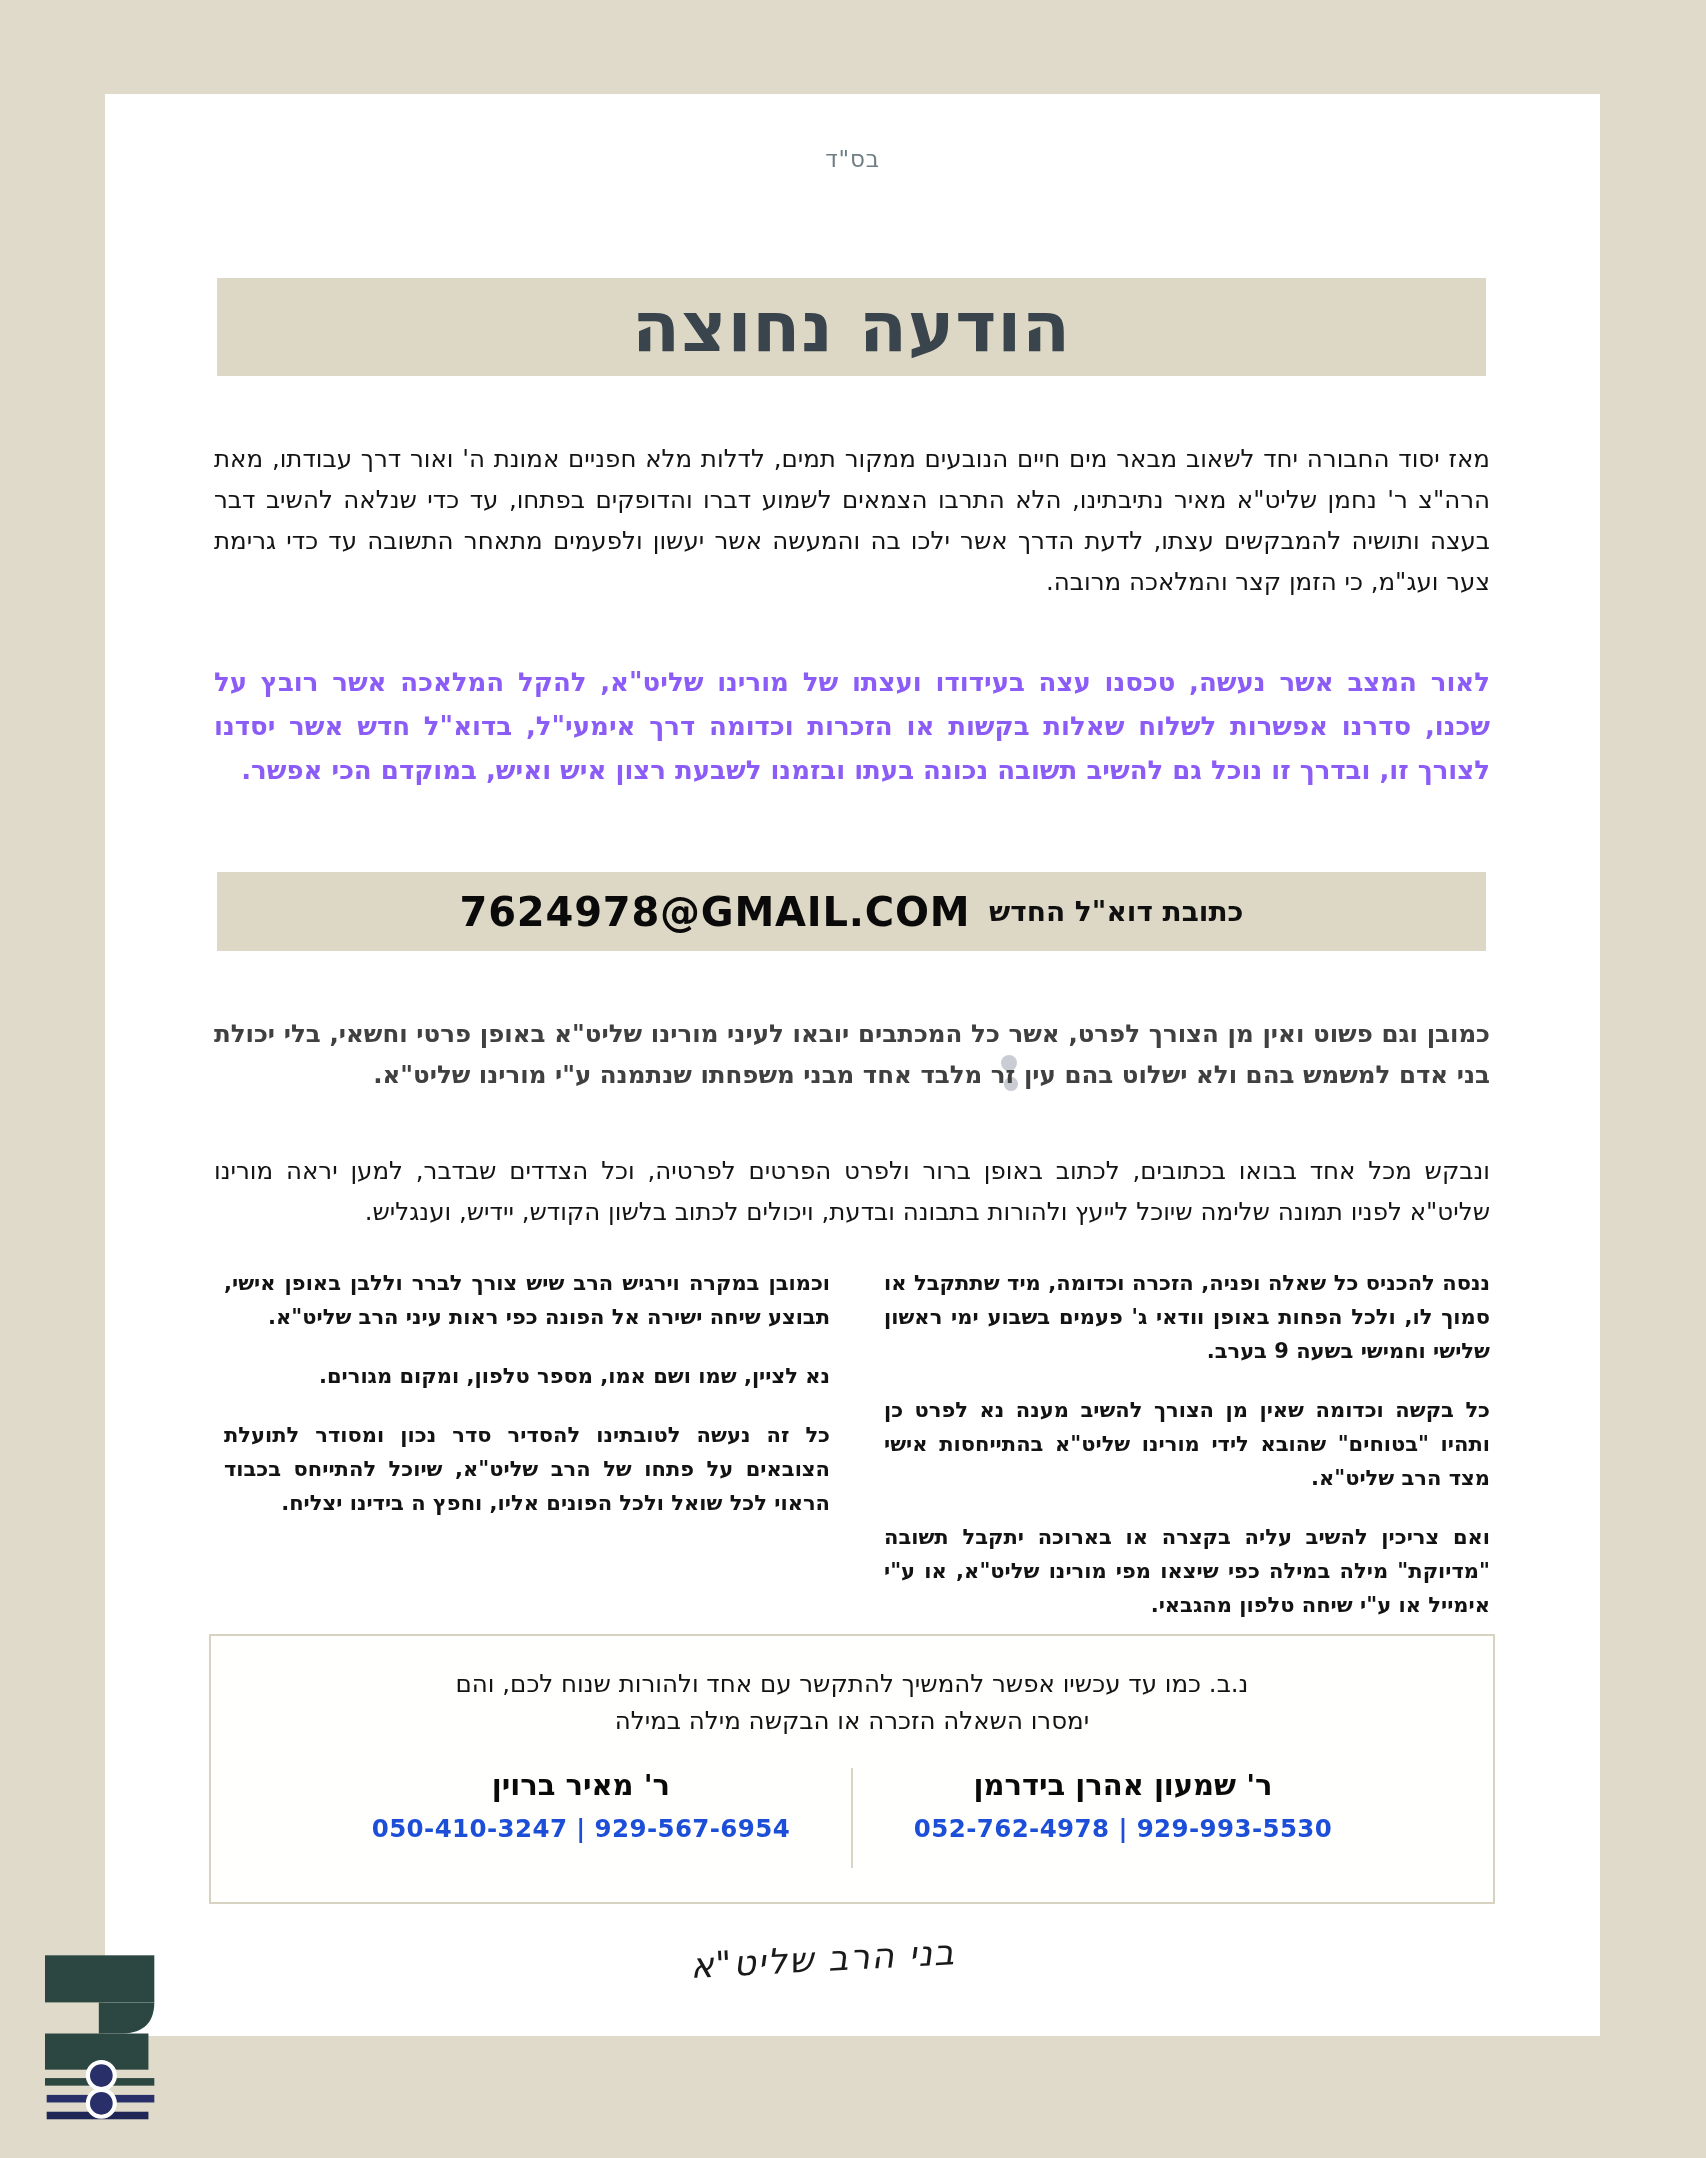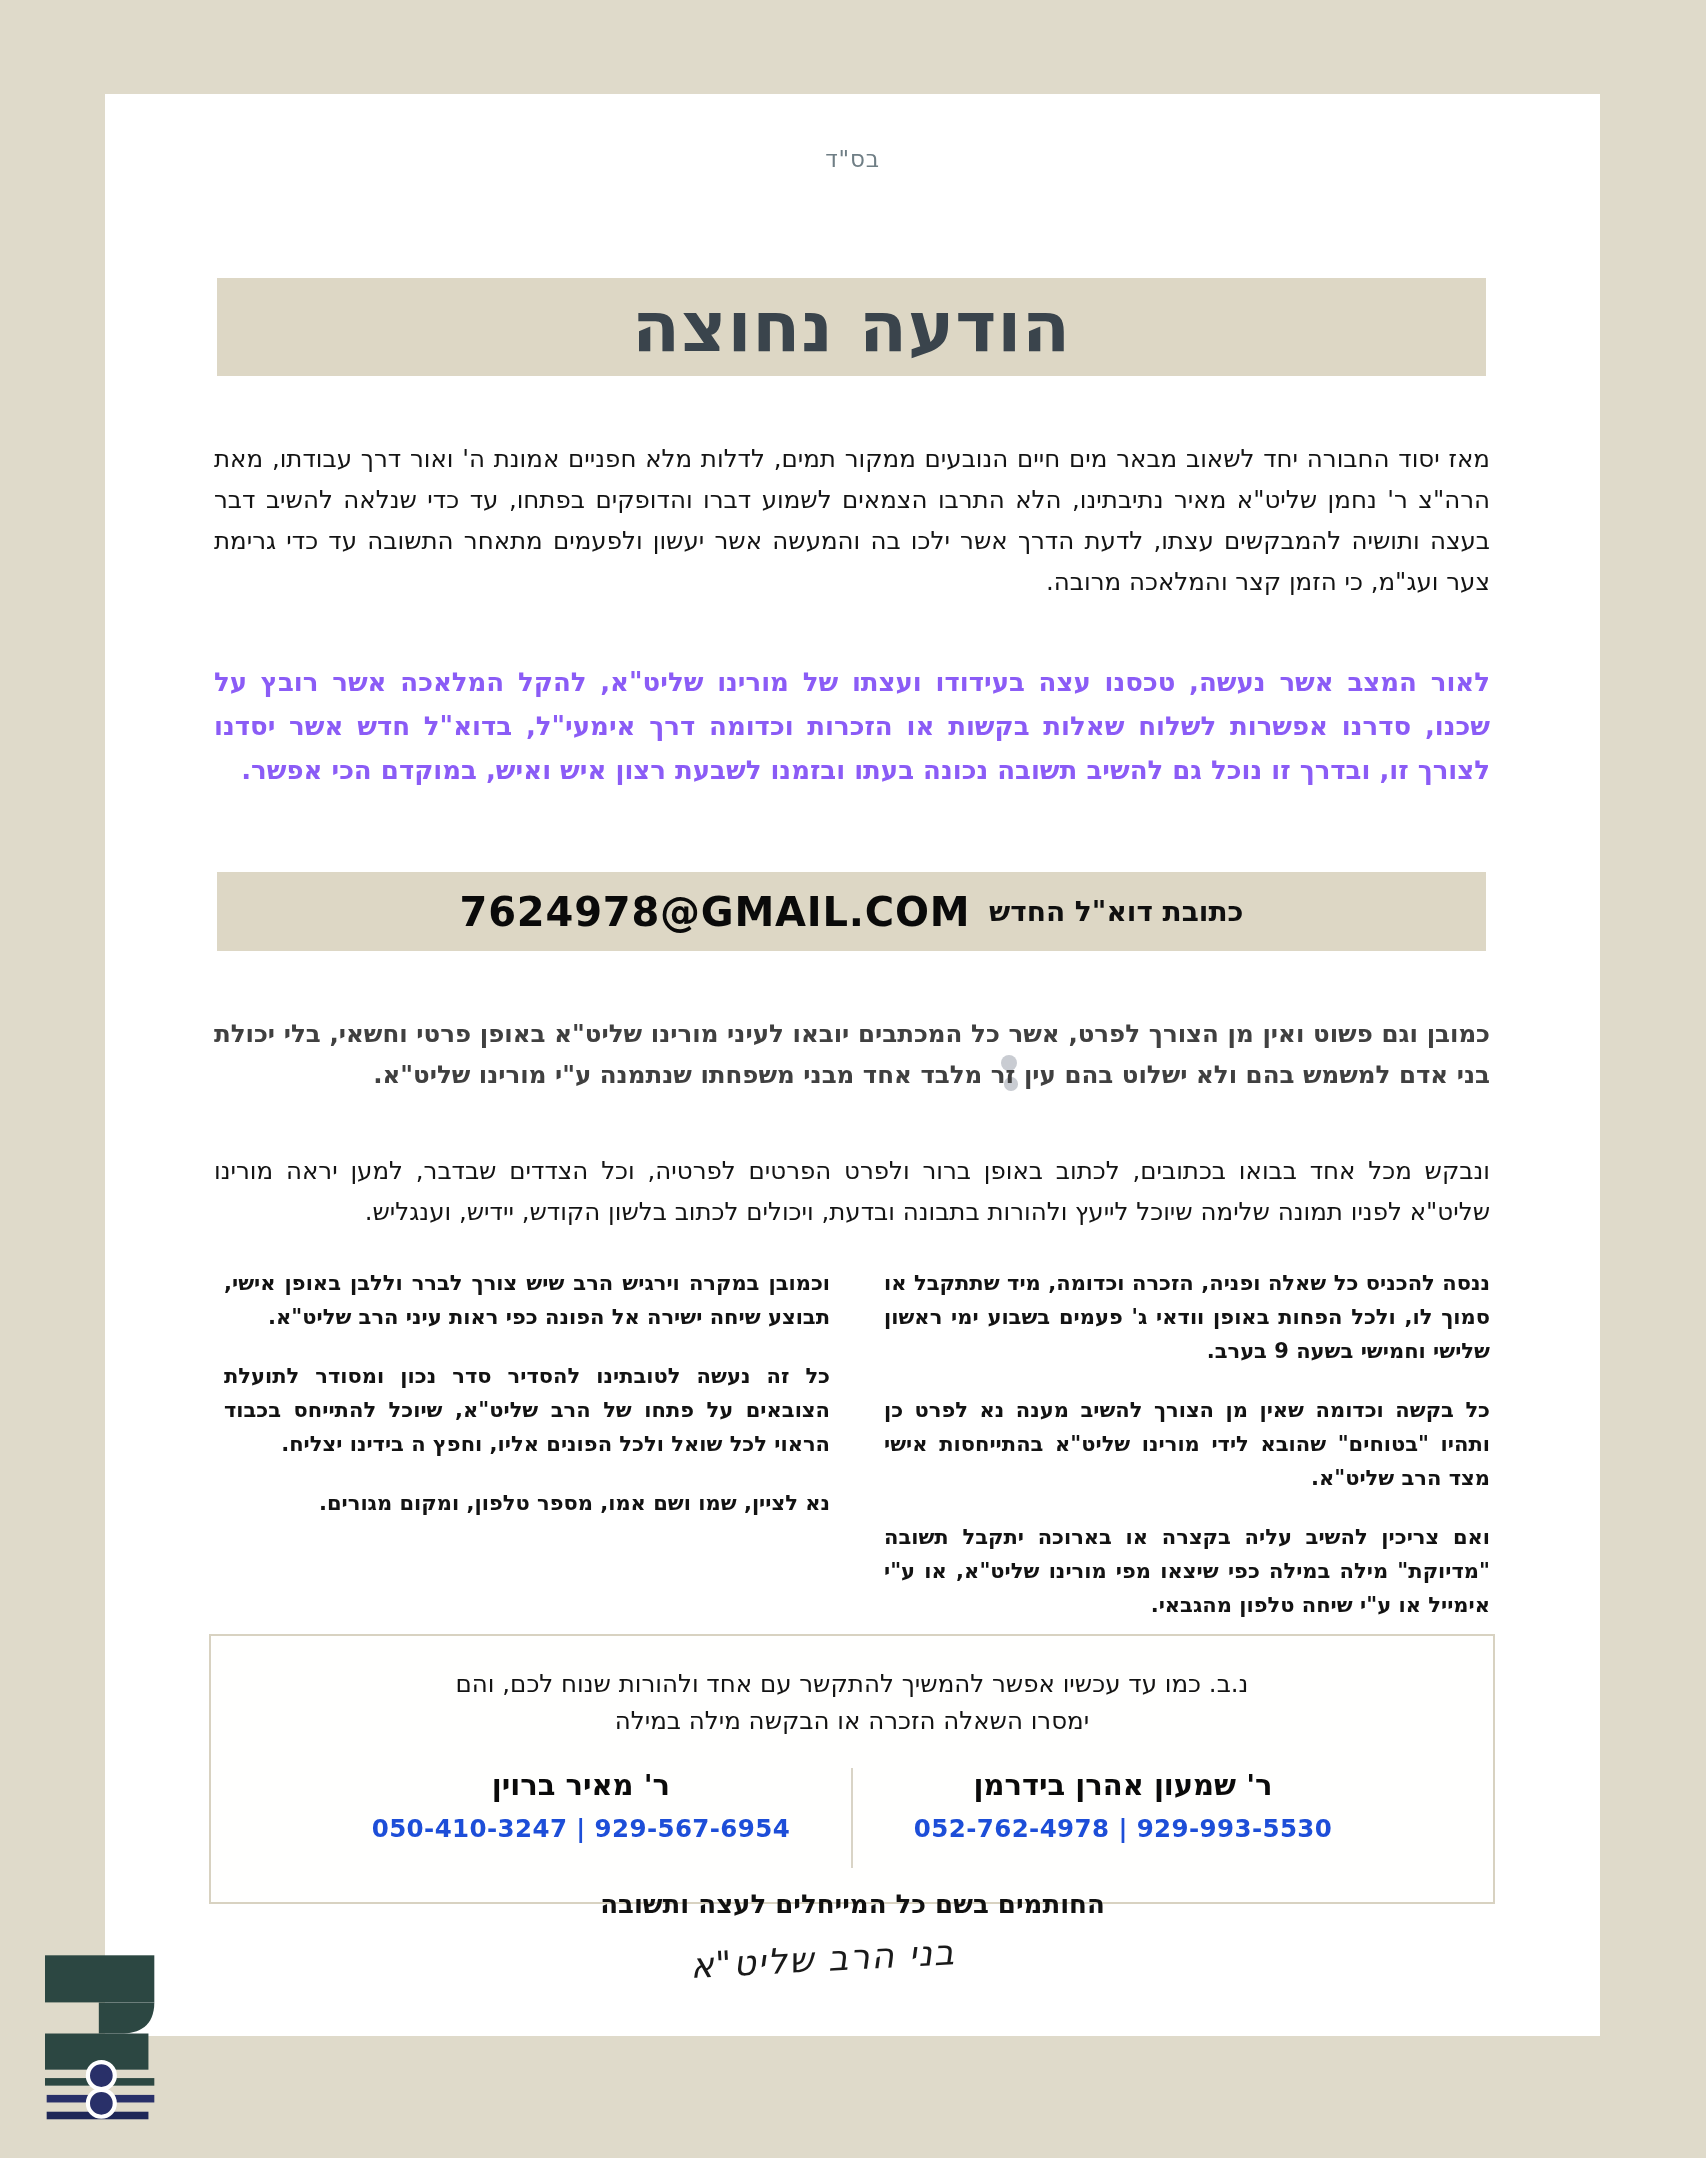--- a/index.html
+++ b/index.html
@@ -123,42 +123,41 @@
   <p class="para para-instructions">ונבקש מכל אחד בבואו בכתובים, לכתוב באופן ברור ולפרט הפרטים לפרטיה, וכל הצדדים שבדבר, למען יראה מורינו שליט"א לפניו תמונה שלימה שיוכל לייעץ ולהורות בתבונה ובדעת, ויכולים לכתוב בלשון הקודש, יידיש, וענגליש.</p>
 
   <div class="columns">
     <div class="col">
       <p>ננסה להכניס כל שאלה ופניה, הזכרה וכדומה, מיד שתתקבל או סמוך לו, ולכל הפחות באופן וודאי ג' פעמים בשבוע ימי ראשון שלישי וחמישי בשעה 9 בערב.</p>
       <p>כל בקשה וכדומה שאין מן הצורך להשיב מענה נא לפרט כן ותהיו "בטוחים" שהובא לידי מורינו שליט"א בהתייחסות אישי מצד הרב שליט"א.</p>
       <p>ואם צריכין להשיב עליה בקצרה או בארוכה יתקבל תשובה "מדיוקת" מילה במילה כפי שיצאו מפי מורינו שליט"א, או ע"י אימייל או ע"י שיחה טלפון מהגבאי.</p>
     </div>
     <div class="col">
       <p>וכמובן במקרה וירגיש הרב שיש צורך לברר וללבן באופן אישי, תבוצע שיחה ישירה אל הפונה כפי ראות עיני הרב שליט"א.</p>
+      <p>נא לציין, שמו ושם אמו, מספר טלפון, ומקום מגורים.</p>
       <p>כל זה נעשה לטובתינו להסדיר סדר נכון ומסודר לתועלת הצובאים על פתחו של הרב שליט"א, שיוכל להתייחס בכבוד הראוי לכל שואל ולכל הפונים אליו, וחפץ ה בידינו יצליח.</p>
-      <p>נא לציין, שמו ושם אמו, מספר טלפון, ומקום מגורים.</p>
     </div>
   </div>
 
   <div class="nb-box">
     <div class="nb-line">נ.ב. כמו עד עכשיו אפשר להמשיך להתקשר עם אחד ולהורות שנוח לכם, והם</div>
     <div class="nb-line">ימסרו השאלה הזכרה או הבקשה מילה במילה</div>
     <div class="contacts">
       <div class="contact">
         <div class="contact-name">ר' שמעון אהרן בידרמן</div>
         <div class="contact-phones">052-762-4978 | 929-993-5530</div>
       </div>
       <div class="contacts-divider"></div>
       <div class="contact">
         <div class="contact-name">ר' מאיר ברוין</div>
         <div class="contact-phones">050-410-3247 | 929-567-6954</div>
       </div>
     </div>
   </div>
 
-  <div class="footer-signoff">החותמים בשם כל המייחלים לעצה ותשובה</div>
   <div class="signature">בני הרב שליט"א</div>
 
 </div>
 
 <svg class="logo" viewBox="0 0 132 205" xmlns="http://www.w3.org/2000/svg">
   <g>
     <rect x="0" y="0" width="130" height="56" fill="#2c4742"></rect>
     <path d="M64 56 L130 56 C130 84 112 93 90 93 L64 93 Z" fill="#2c4742"></path>
     <rect x="0" y="93" width="123" height="43" fill="#2c4742"></rect>
   </g>

